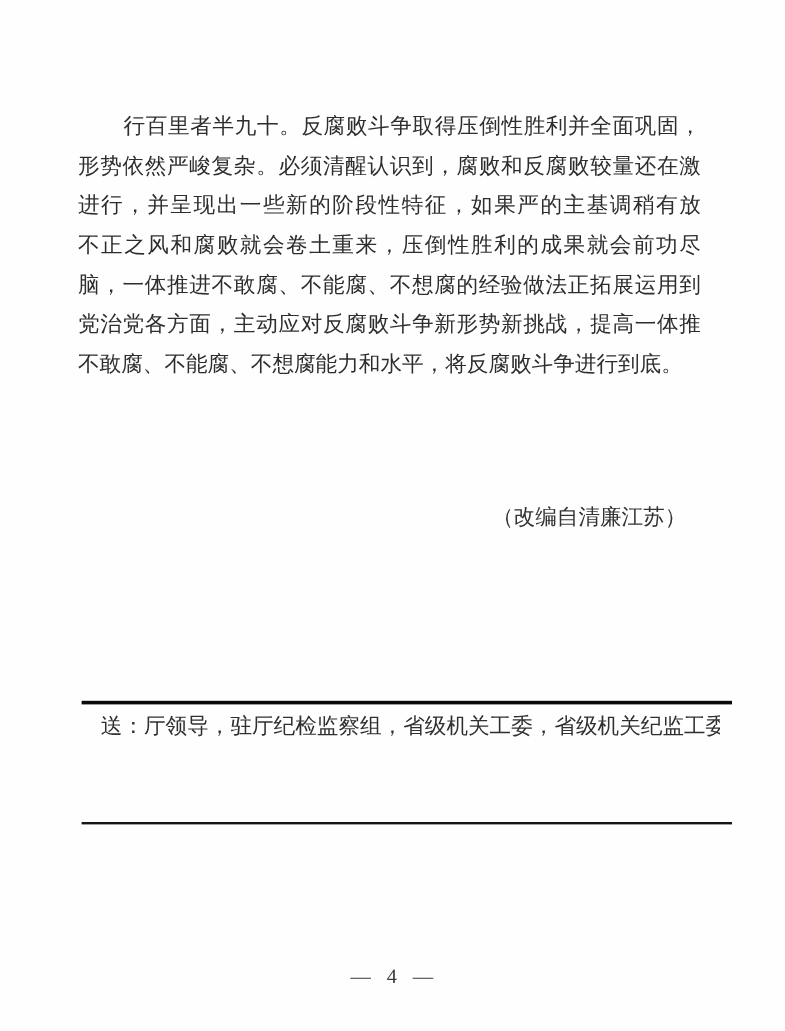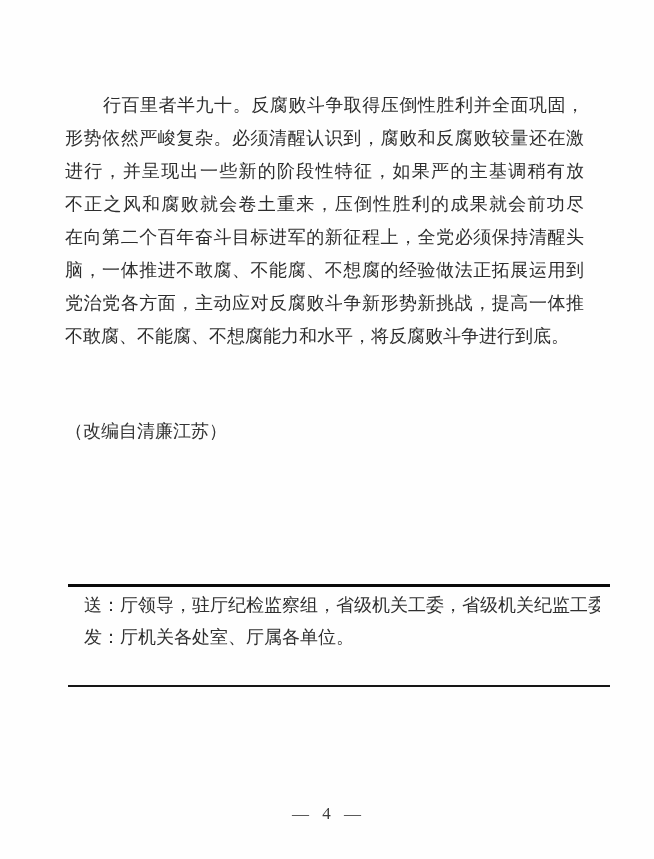--- a/index.html
+++ b/index.html
@@ -38,21 +38,21 @@
     text-align: center;
     text-align-last: left;
   }
   .attribution {
     position: absolute;
     left: 65px;
     top: 418px;
     width: 519px;
     font-size: 18px;
     line-height: 26px;
-    text-align: left;
+    text-align: right;
     padding-right: 12px;
     box-sizing: border-box;
     color: #333333;
   }
   .rule {
     position: absolute;
     left: 68px;
     width: 542px;
   }
   .rule-top {
@@ -95,32 +95,30 @@
 </head>
 <body>
 
 <div class="page">
 
   <div class="body-text">
     <div class="para-line first">行百里者半九十。反腐败斗争取得压倒性胜利并全面巩固，但</div>
     <div class="para-line">形势依然严峻复杂。必须清醒认识到，腐败和反腐败较量还在激烈</div>
     <div class="para-line">进行，并呈现出一些新的阶段性特征，如果严的主基调稍有放松，</div>
     <div class="para-line">不正之风和腐败就会卷土重来，压倒性胜利的成果就会前功尽弃。</div>
-    <div class="para-line">在向第二个百年奋斗目标进军的新征程上，全党必须保持清醒头</div>
     <div class="para-line">脑，一体推进不敢腐、不能腐、不想腐的经验做法正拓展运用到管</div>
     <div class="para-line">党治党各方面，主动应对反腐败斗争新形势新挑战，提高一体推进</div>
     <div class="para-line last">不敢腐、不能腐、不想腐能力和水平，将反腐败斗争进行到底。</div>
   </div>
 
   <div class="attribution">（改编自清廉江苏）</div>
 
   <div class="rule rule-top"></div>
 
   <div class="distribution">
     <div class="dist-line">送：厅领导，驻厅纪检监察组，省级机关工委，省级机关纪监工委，</div>
-    <div class="dist-line">发：厅机关各处室、厅属各单位。</div>
   </div>
 
   <div class="rule rule-bottom"></div>
 
   <div class="page-number">— 4 —</div>
 
 </div>
 
 </body></html>

